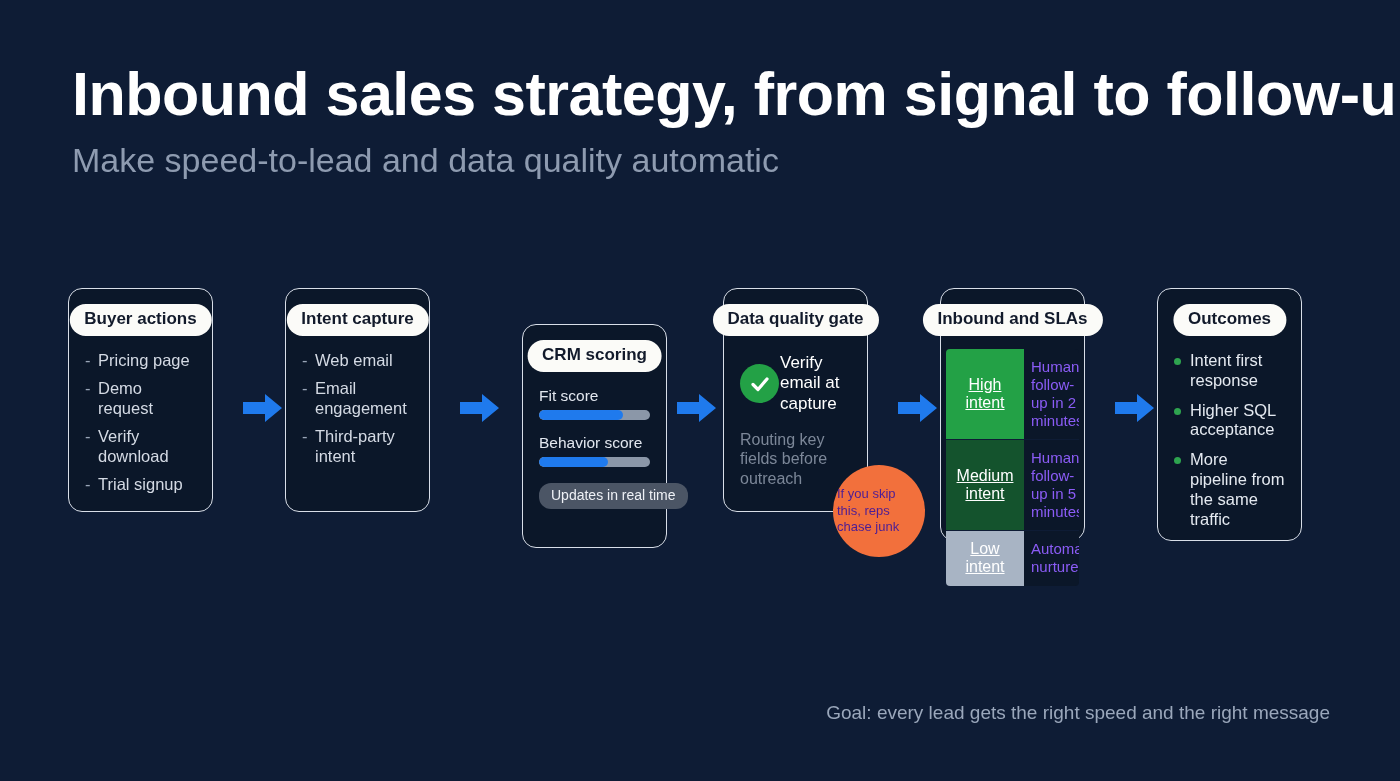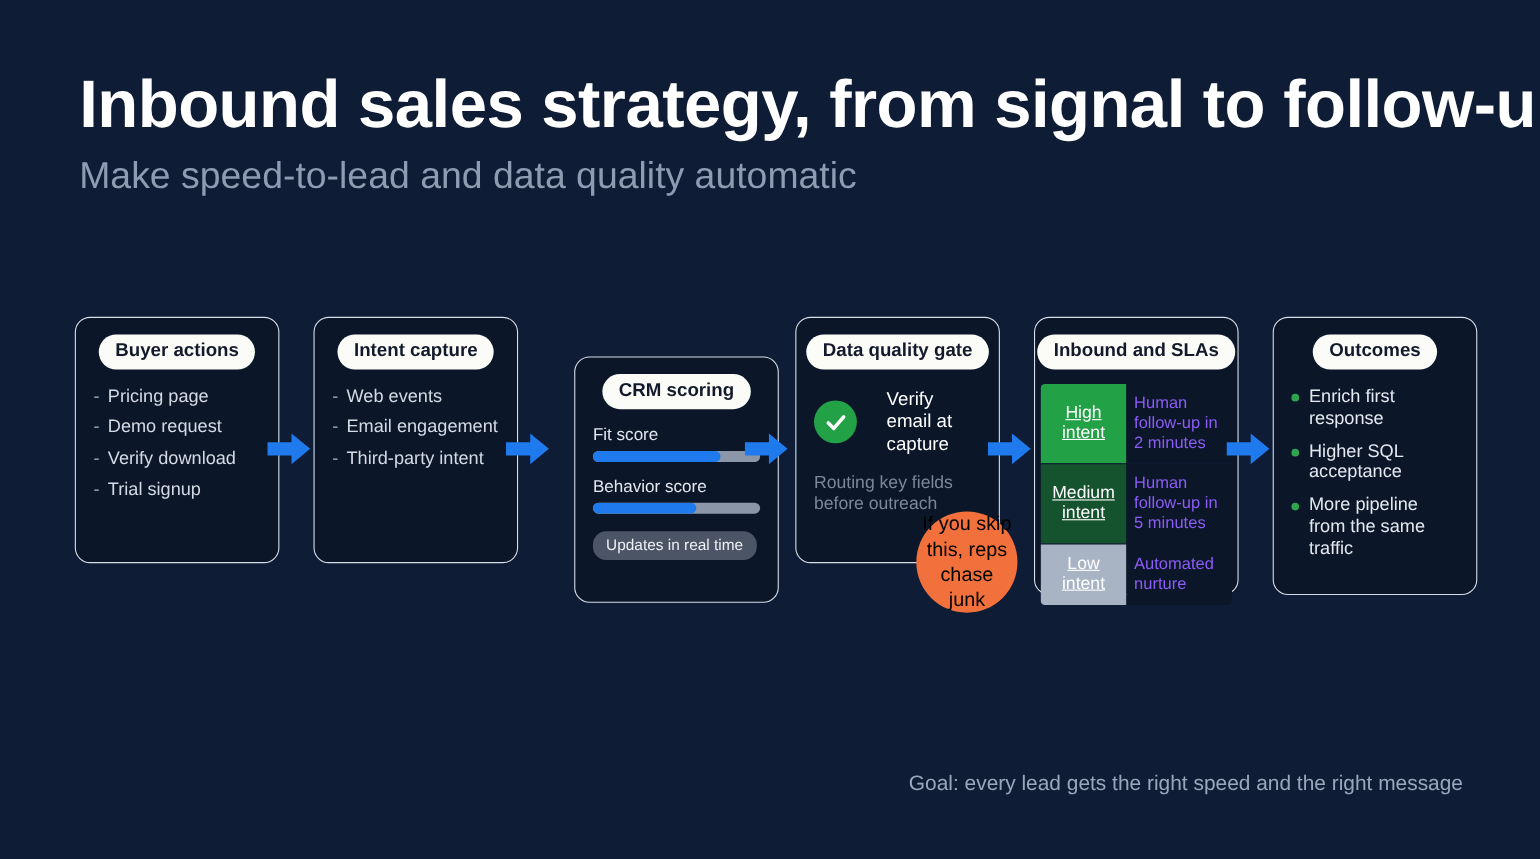--- a/index.html
+++ b/index.html
@@ -19,21 +19,21 @@
     letter-spacing:-0.5px;line-height:1.06;white-space:nowrap;
   }
   .subtitle{
     position:absolute;left:72px;top:140px;
     font-size:34px;font-weight:400;color:#8e9bb0;
     line-height:1.2;white-space:nowrap;
   }
 
   
   .card{
-    position:absolute;top:288px;width:186px;
+    position:absolute;top:288px;width:145px;
     background:#0b1729;
     border:1.5px solid #d8dee8;
     border-radius:14px;
     box-sizing:border-box;
   }
   .card.h1{height:224px;}
   .card.h2{height:253px;}
 
   .pill{
     position:absolute;left:50%;transform:translateX(-50%);
@@ -80,21 +80,21 @@
   .fill{height:100%;border-radius:6px;background:#1f7aed;}
   .chip{
     display:inline-block;margin-top:2px;
     background:#4b5565;color:#eef1f6;
     border-radius:12px;
     padding:5px 12px 6px;
     font-size:14px;line-height:1.1;white-space:nowrap;
   }
 
   
-  .verify-row{display:flex;align-items:center;gap:27px;margin-top:2px;}
+  .verify-row{display:flex;align-items:center;gap:1px;margin-top:2px;}
   .check-circle{
     width:39px;height:39px;border-radius:50%;
     background:#23a146;flex:0 0 39px;
     display:flex;align-items:center;justify-content:center;
   }
   .verify-text{font-size:17px;color:#ffffff;line-height:1.2;font-weight:400;}
   .note{margin-top:16px;font-size:16px;color:#7c8798;line-height:1.2;}
 
   
   .rtable{
@@ -120,22 +120,21 @@
 
   
   .arrow{position:absolute;top:393px;width:40px;height:30px;}
 
   
   .callout{
     position:absolute;
     width:92px;height:92px;border-radius:50%;
     background:#f2703c;
     display:flex;align-items:center;justify-content:center;
-    text-align:center;
-    color:#000000;font-size:18px;line-height:1.27;
+    color:#4c1d95;font-size:13px;line-height:1.27;
     padding:4px;box-sizing:border-box;
   }
 
   
   .footer{
     position:absolute;right:70px;top:702px;
     font-size:19px;color:#9aa7bb;white-space:nowrap;
   }
 </style>
 </head>
@@ -161,21 +160,21 @@
   <div class="arrow" style="left:243px;">
     <svg width="40" height="30" viewBox="0 0 40 30" xmlns="http://www.w3.org/2000/svg">
       <path d="M0 9 L22 9 L22 1 L39 15 L22 29 L22 21 L0 21 Z" fill="#1f7aed"></path>
     </svg>
   </div>
 
   <div class="card h1" style="left:285px;">
     <div class="pill">Intent capture</div>
     <div class="body">
       <ul class="dashlist">
-        <li><span class="dash">-</span><span>Web events</span></li>
+        <li><span class="dash">-</span><span>Web email</span></li>
         <li><span class="dash">-</span><span>Email engagement</span></li>
         <li><span class="dash">-</span><span>Third-party intent</span></li>
       </ul>
     </div>
   </div>
 
   <div class="arrow" style="left:460px;">
     <svg width="40" height="30" viewBox="0 0 40 30" xmlns="http://www.w3.org/2000/svg">
       <path d="M0 9 L22 9 L22 1 L39 15 L22 29 L22 21 L0 21 Z" fill="#1f7aed"></path>
     </svg>
@@ -246,21 +245,21 @@
   <div class="arrow" style="left:1115px;">
     <svg width="40" height="30" viewBox="0 0 40 30" xmlns="http://www.w3.org/2000/svg">
       <path d="M0 9 L22 9 L22 1 L39 15 L22 29 L22 21 L0 21 Z" fill="#1f7aed"></path>
     </svg>
   </div>
 
   <div class="card h2" style="left:1157px;">
     <div class="pill">Outcomes</div>
     <div class="body">
       <ul class="dotlist">
-        <li><span class="dot"></span><span>Enrich first response</span></li>
+        <li><span class="dot"></span><span>Intent first response</span></li>
         <li><span class="dot"></span><span>Higher SQL acceptance</span></li>
         <li><span class="dot"></span><span>More pipeline from the same traffic</span></li>
       </ul>
     </div>
   </div>
 
   <div class="footer">Goal: every lead gets the right speed and the right message</div>
 
 </div>
 

